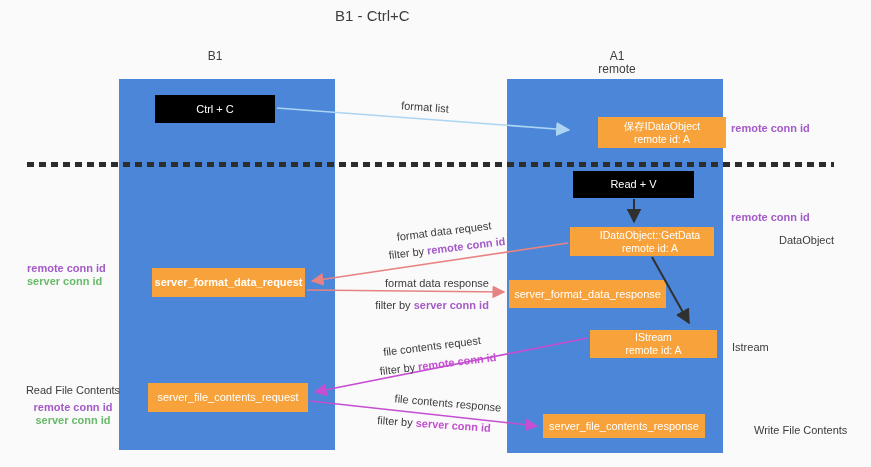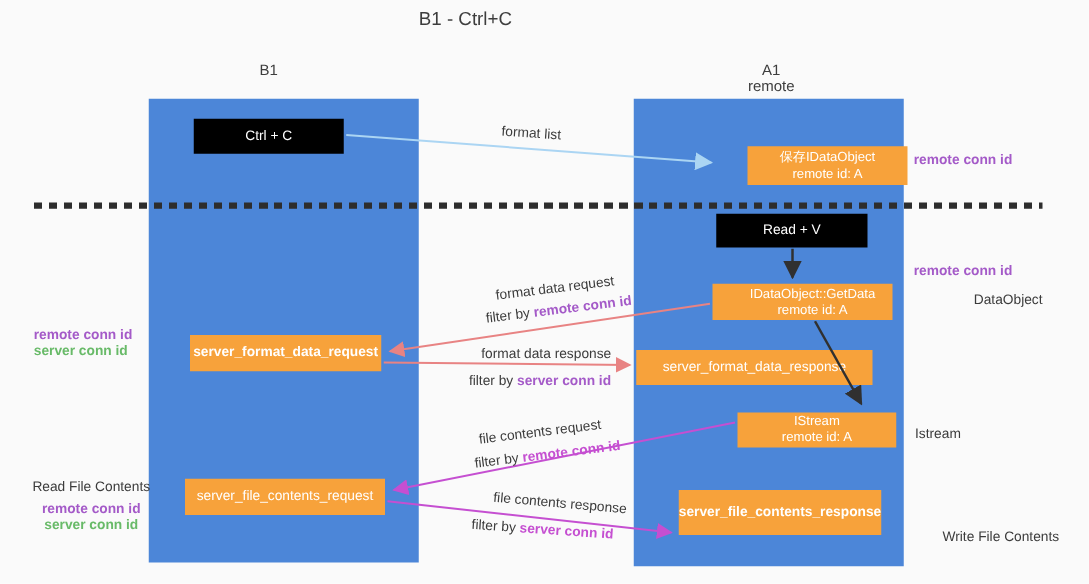--- a/index.html
+++ b/index.html
@@ -76,30 +76,30 @@
 
   <div class="node green" style="left:573px;top:171px;width:121px;height:27px;">Read + V</div>
 
   <div class="node orange two-line" style="left:570px;top:227px;width:128px;height:29px;padding-left:16px;">
     <span>IDataObject::GetData</span>
     <span>remote id: A</span>
   </div>
 
   <div class="node orange" style="left:152px;top:268px;width:153px;height:29px;font-weight:bold;">server_format_data_request</div>
 
-  <div class="node orange" style="left:509px;top:280px;width:189px;height:28px;">server_format_data_response</div>
+  <div class="node orange" style="left:509px;top:280px;width:157px;height:28px;">server_format_data_response</div>
 
   <div class="node orange two-line" style="left:590px;top:330px;width:127px;height:28px;">
     <span>IStream</span>
     <span>remote id: A</span>
   </div>
 
   <div class="node orange" style="left:148px;top:383px;width:160px;height:29px;">server_file_contents_request</div>
 
-  <div class="node orange" style="left:543px;top:392px;width:162px;height:36px;font-weight:bold;">server_file_contents_response</div>
+  <div class="node orange" style="left:543px;top:414px;width:162px;height:24px;">server_file_contents_response</div>
 
   <svg class="arrows" width="871" height="467">
     <defs>
       <marker id="m-blue" viewBox="0 0 10 10" refX="9" refY="5" markerWidth="9" markerHeight="9" orient="auto">
         <path d="M0,0 L10,5 L0,10 z" fill="#ABD5F3"></path>
       </marker>
       <marker id="m-black" viewBox="0 0 10 10" refX="9" refY="5" markerWidth="7.5" markerHeight="7.5" orient="auto">
         <path d="M0,0 L10,5 L0,10 z" fill="#303030"></path>
       </marker>
       <marker id="m-salmon" viewBox="0 0 10 10" refX="9" refY="5" markerWidth="8" markerHeight="8" orient="auto">

